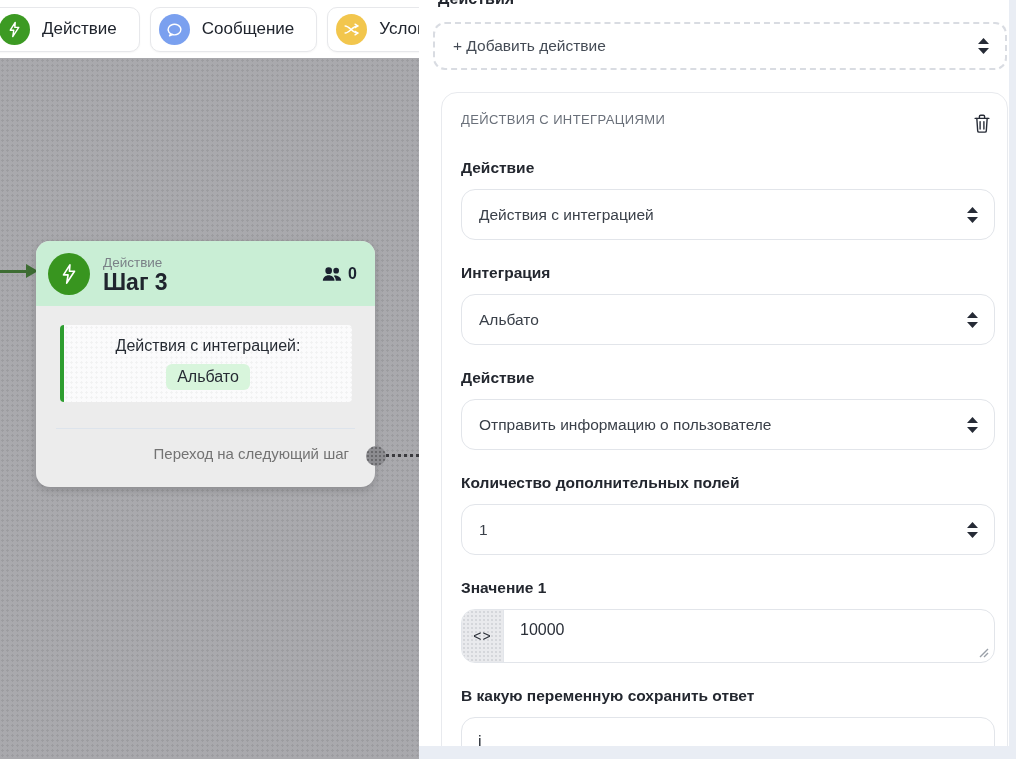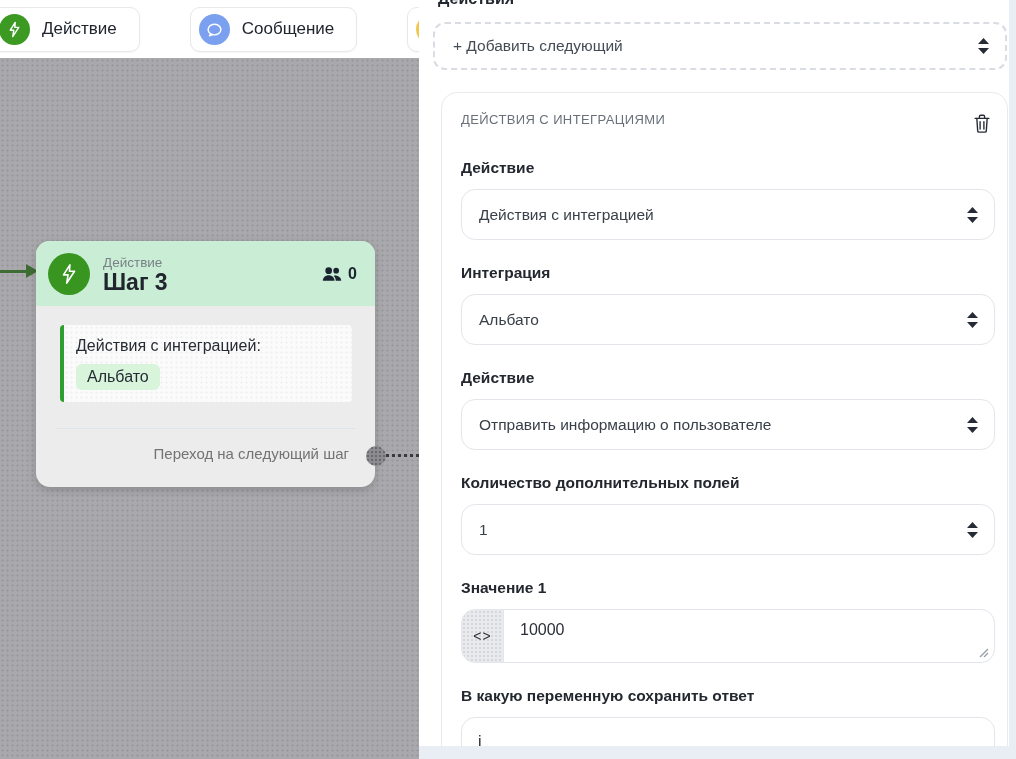--- a/index.html
+++ b/index.html
@@ -16,21 +16,20 @@
     position:absolute; left:0; top:0; width:419px; height:58px;
     background:#fff; display:flex; align-items:center; gap:10px;
     padding-left:0; overflow:hidden; z-index:2;
   }
   .tb-btn {
     display:flex; align-items:center; gap:12px; height:45px; flex:0 0 auto;
     padding:0 22px 0 8px; background:#fff;
     border:1px solid #e7e8eb; border-radius:10px;
     font-size:17px; color:#20252e; cursor:pointer;
     box-shadow:0 1px 2px rgba(0,0,0,.04);
-    margin-left:40px;
   }
   .tb-btn.first { margin-left:-10px; }
   .tb-icon {
     width:31px; height:31px; border-radius:50%;
     display:flex; align-items:center; justify-content:center; flex:0 0 auto;
   }
   .ic-green  { background:#3c9a23; }
   .ic-blue   { background:#7aa0ef; }
   .ic-yellow { background:#f2c64d; }
 
@@ -67,20 +66,21 @@
     margin-left:auto; display:flex; align-items:center; gap:6px;
     color:#1b2230; font-size:16px; font-weight:600;
   }
   .node-body { position:relative; height:181px; }
   .inner-box {
     position:absolute; left:24px; top:19px; width:292px;
     background:#fbfbfc; border-left:4px solid #2e9e30; border-radius:4px;
     padding:12px 12px 12px 12px;
     background-image: radial-gradient(rgba(120,130,125,.07) 1px, transparent 1.2px);
     background-size:5px 5px;
+    text-align:center;
   }
   .inner-title { font-size:16px; color:#262b33; }
   .inner-tag {
     display:inline-block; margin-top:9px; background:#d8f5dc; border-radius:6px;
     padding:4px 11px; font-size:16px; color:#262b33;
   }
   .node-divider { position:absolute; left:20px; right:20px; top:122px; height:1px; background:#dde4ec; }
   .node-footer { position:absolute; right:26px; top:139px; font-size:15px; color:#737373; }
   .connector-dot {
     position:absolute; left:366px; top:388px; width:20px; height:20px;
@@ -215,21 +215,21 @@
   </div>
 
   <div class="connector-line"></div>
   <div class="connector-dot"></div>
 </div>
 
 <div class="panel">
   <div class="panel-toplabel">Действия</div>
 
   <div class="dashed-select">
-    <span>+ Добавить следующий</span>
+    <span>+ Добавить действие</span>
     <span class="sort-ic">
       <svg width="13" height="16" viewBox="0 0 13 16" fill="#262b36">
           <path d="M6.5 0 L12 6 H1 Z"></path>
           <path d="M6.5 16 L1 10 H12 Z"></path>
         </svg>
     </span>
   </div>
 
   <div class="section-card">
     <div class="sec-header">

